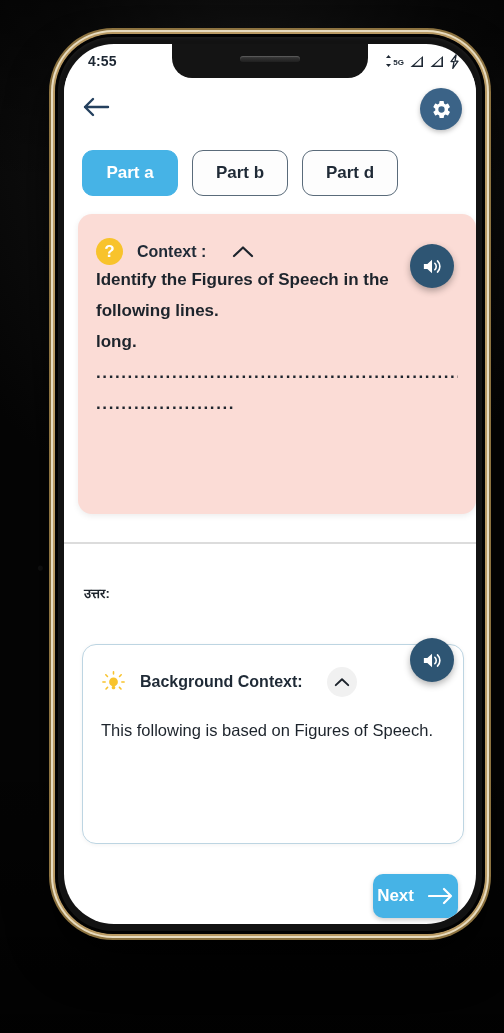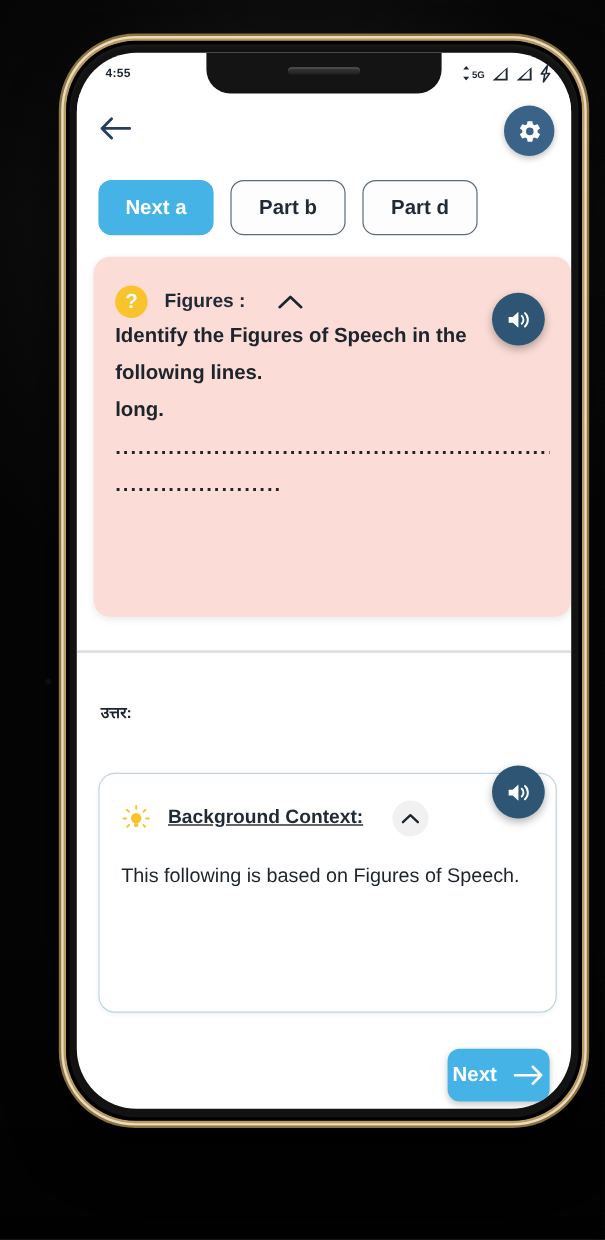--- a/index.html
+++ b/index.html
@@ -93,21 +93,21 @@
   #statusbar {
     position: absolute; top: 0; left: 0; right: 0;
     height: 34px;
     display: flex; align-items: center;
     justify-content: space-between;
     padding: 0 16px 0 24px;
     box-sizing: border-box;
     z-index: 41;
     color: #1d2733;
   }
-  #clock { font-size: 10px; font-weight: 600; letter-spacing: 0.2px; }
+  #clock { font-size: 14px; font-weight: 600; letter-spacing: 0.2px; }
   #sysicons { display: flex; align-items: center; gap: 5px; }
   .tri-bar { display: block; }
 
   
   #appbar {
     position: absolute; top: 34px; left: 0; right: 0;
     height: 62px;
     display: flex; align-items: center;
     padding: 0 14px 0 18px;
     box-sizing: border-box;
@@ -236,21 +236,21 @@
     position: absolute;
     top: 600px; left: 18px; right: 12px;
     height: 200px;
     background: #fff;
     border: 1.4px solid #bdd5e2;
     border-radius: 14px;
     box-sizing: border-box;
     padding: 22px 18px;
     box-shadow: 0 1px 4px rgba(0,0,0,0.05);
   }
-  .a-header { display: flex; align-items: center; gap: 14px; text-decoration: underline; }
+  .a-header { display: flex; align-items: center; gap: 14px; }
   .a-label { font-size: 16px; font-weight: 700; color: #1f2a36; }
   .chev-circle {
     width: 30px; height: 30px; border-radius: 50%;
     background: #f1f1f1;
     display: flex; align-items: center; justify-content: center;
     margin-left: 10px; cursor: pointer;
     flex: 0 0 auto;
   }
   #a-body {
     margin-top: 18px;
@@ -316,29 +316,29 @@
         </svg>
       </span>
       <span id="gear-btn">
         <svg width="21" height="21" viewBox="0 0 24 24">
           <path fill="#ffffff" d="M19.4 13a7.6 7.6 0 0 0 .06-1 7.6 7.6 0 0 0-.07-1l2.03-1.58a.5.5 0 0 0 .12-.62l-1.92-3.32a.5.5 0 0 0-.6-.22l-2.39.96a7.2 7.2 0 0 0-1.72-1l-.36-2.54a.5.5 0 0 0-.5-.42h-3.84a.5.5 0 0 0-.49.42l-.36 2.54c-.62.26-1.2.6-1.73 1l-2.39-.96a.5.5 0 0 0-.6.22L2.74 8.8a.5.5 0 0 0 .12.62L4.9 11a7.9 7.9 0 0 0 0 2l-2.03 1.58a.5.5 0 0 0-.12.62l1.92 3.32c.12.22.38.3.6.22l2.39-.96c.53.4 1.1.74 1.73 1l.36 2.54c.4.25.25.42.49.42h3.84c.25 0 .46-.17.5-.42l.36-2.54c.62-.26 1.2-.6 1.72-1l2.39.96c.22.08.48 0 .6-.22l1.92-3.32a.5.5 0 0 0-.12-.62L19.4 13zM12 15.6A3.6 3.6 0 1 1 12 8.4a3.6 3.6 0 0 1 0 7.2z"></path>
         </svg>
       </span>
     </div>
 
     <div id="tabs">
-      <div class="tab active">Next a</div>
+      <div class="tab active">Part a</div>
       <div class="tab">Part b</div>
       <div class="tab">Part d</div>
     </div>
 
     <div id="question-card">
       <div class="q-header">
         <span class="q-badge">?</span>
-        <span class="q-label">Figures :</span>
+        <span class="q-label">Context :</span>
         <span class="chev-plain">
           <svg width="22" height="13" viewBox="0 0 22 13">
             <path d="M2 11 L11 2.5 L20 11" fill="none" stroke="#1d242c" stroke-width="2.2" stroke-linecap="round" stroke-linejoin="round"></path>
           </svg>
         </span>
       </div>
       <div id="q-body">
         <div>Identify the Figures of Speech in the</div>
         <div>following lines.</div>
         <div>long.</div>

